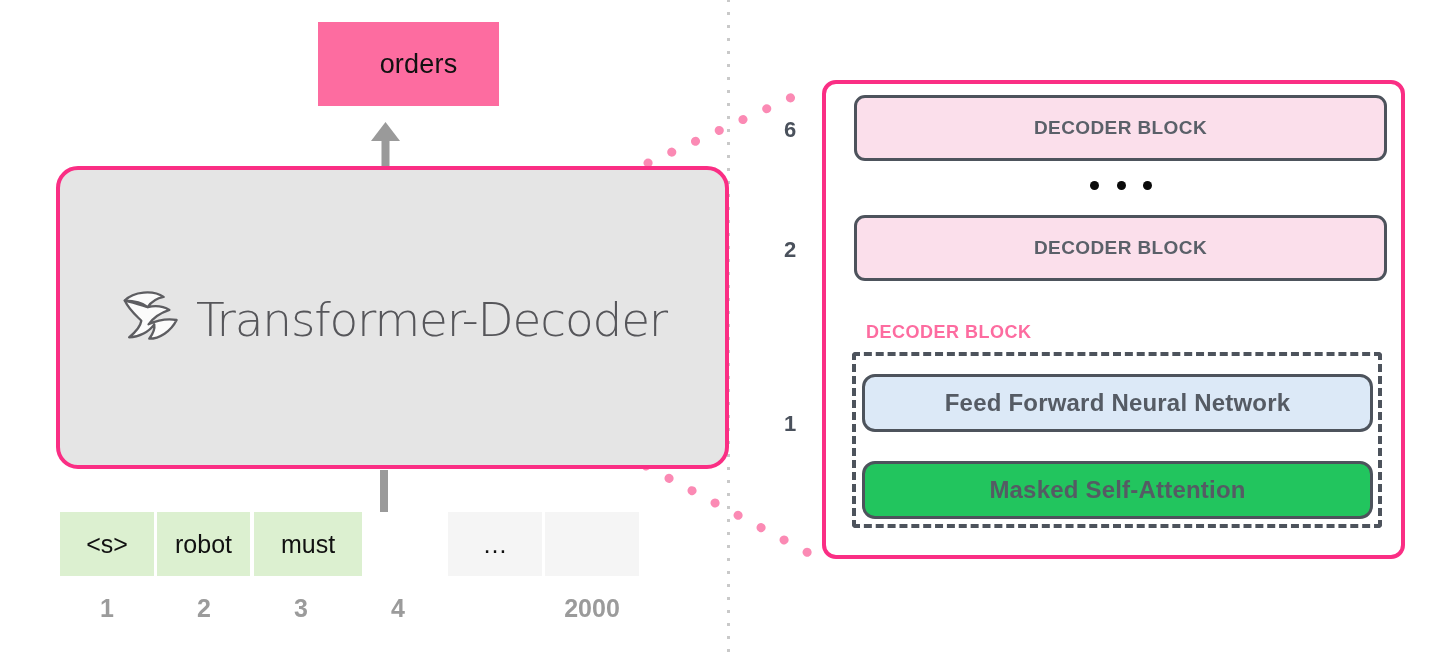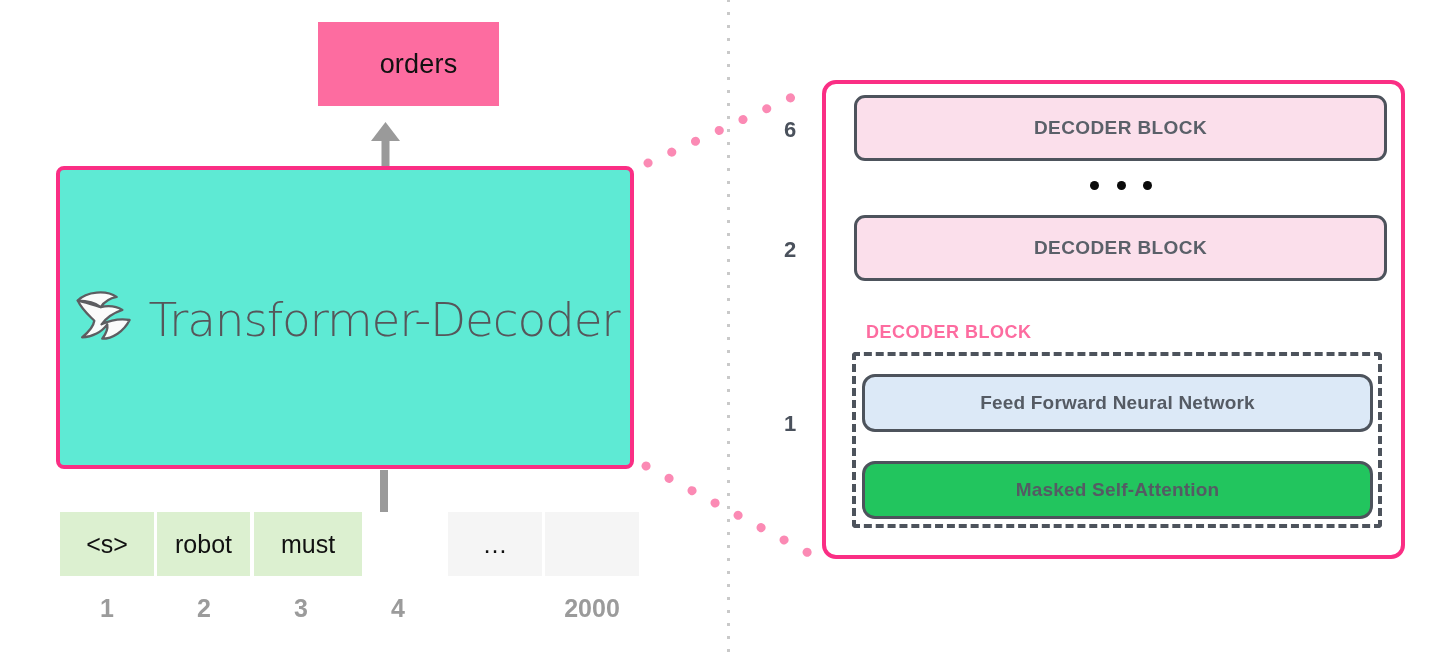--- a/index.html
+++ b/index.html
@@ -57,25 +57,25 @@
     top: 122px;
     width: 29px;
     height: 45px;
   }
 
   
   .decoder-card {
     position: absolute;
     left: 56px;
     top: 166px;
-    width: 578px;
+    width: 673px;
     height: 303px;
-    background: #5eead4;
+    background: #e5e5e5;
     border: 4px solid #fa2e84;
-    border-radius: 8px;
+    border-radius: 22px;
     box-sizing: border-box;
     display: flex;
     align-items: center;
     justify-content: center;
   }
   .decoder-card-inner {
     display: flex;
     align-items: center;
     gap: 4px;
     margin-top: 4px;
@@ -222,21 +222,21 @@
     position: absolute;
     left: 862px;
     width: 511px;
     height: 58px;
     border: 3px solid #4d535c;
     border-radius: 13px;
     box-sizing: border-box;
     display: flex;
     align-items: center;
     justify-content: center;
-    font-size: 19px;
+    font-size: 24px;
     font-weight: bold;
     color: #555b64;
     letter-spacing: .2px;
   }
   .sub-block.ffnn { top: 374px; background: #dce9f7; }
   .sub-block.msa  { top: 461px; background: #22c55e; }
 
   
   .connector { position: absolute; left: 0; top: 0; pointer-events: none; }
 </style>

